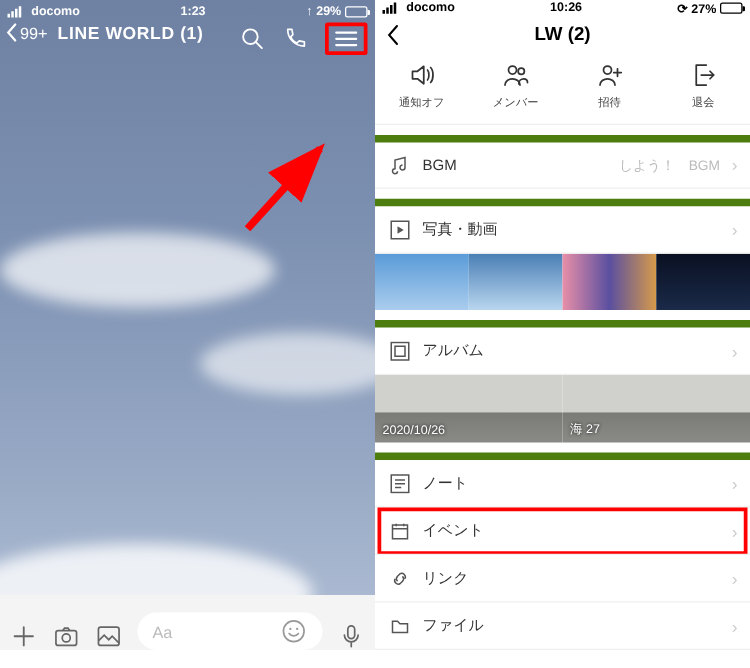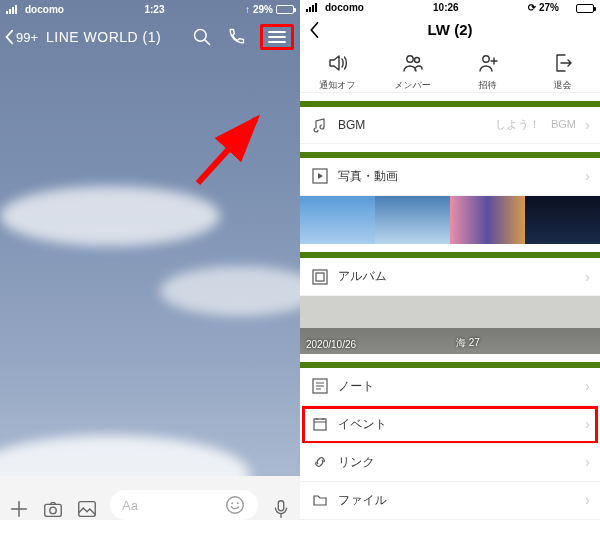--- a/index.html
+++ b/index.html
@@ -11,42 +11,42 @@
   .status.dark { color:#fff; }
   .status.light { color:#000; }
   .sig { display:flex; align-items:flex-end; gap:1px; margin-right:4px; }
   .sig span { width:2px; background:currentColor; }
   .sig span:nth-child(1){height:3px} .sig span:nth-child(2){height:5px}
   .sig span:nth-child(3){height:7px} .sig span:nth-child(4){height:9px}
   .bat { display:inline-flex; align-items:center; gap:2px; }
   .bat-body { width:18px; height:9px; border:1px solid currentColor; border-radius:2px; position:relative; }
   .bat-body::after { content:""; position:absolute; right:-3px; top:2px; width:2px; height:4px; background:currentColor; border-radius:0 1px 1px 0; }
   .bat-fill { height:100%; background:currentColor; }
-  .chat-hdr { height:38px; display:flex; align-items:center; padding:0 6px 0 4px; color:#fff; }
+  .chat-hdr { height:38px; display:flex; align-items:flex-start; padding:0 6px 0 4px; color:#fff; }
   .chat-hdr .back { display:flex; align-items:center; font-size:13px; }
-  .chat-hdr .title { font-weight:400; font-size:14px; margin-left:8px; letter-spacing:.5px; }
+  .chat-hdr .title { font-weight:700; font-size:14px; margin-left:8px; letter-spacing:.5px; }
   .spacer { flex:1; }
   .hdr-icons { display:flex; align-items:center; gap:14px; }
   .icon18 { width:20px; height:20px; }
   .menu-box { border:3px solid #ff0000; padding:3px 5px; border-radius:2px; }
   .sky { flex:1; position:relative; }
   .cloud { position:absolute; background:#fff; border-radius:50%; filter:blur(6px); opacity:.85; }
   .c1{left:0;top:130px;width:220px;height:60px;opacity:.7}
   .c2{right:-20px;top:210px;width:160px;height:50px;opacity:.6}
   .c3{left:-30px;bottom:5px;width:280px;height:80px;opacity:.8}
   .arrow { position:absolute; left:190px; top:55px; width:80px; height:80px; }
   .input-bar { position:absolute; left:0; right:0; bottom:0; height:44px; background:#f4f4f4; display:flex; align-items:flex-end; padding:0 8px; gap:12px; }
   .plus, .cam, .pic, .smile, .mic { width:22px; height:22px; color:#666; }
   .txtfield { flex:1; height:30px; border-radius:15px; background:#fff; display:flex; align-items:center; padding:0 12px; font-size:13px; color:#bbb; justify-content:space-between; }
   
   #right { background:#fff; display:flex; flex-direction:column; position:relative; }
   .r-hdr { height:38px; display:flex; align-items:center; justify-content:center; position:relative; }
   .r-hdr .back { position:absolute; left:8px; }
   .r-hdr .title { font-size:15px; font-weight:600; }
-  .actions { display:flex; justify-content:space-around; padding:6px 0 0; border-bottom:1px solid #eee; }
+  .actions { display:flex; justify-content:space-around; padding:6px 0 10px; border-bottom:1px solid #eee; }
   .act { display:flex; flex-direction:column; align-items:center; gap:4px; font-size:9px; color:#444; width:60px; }
   .act svg { width:24px; height:24px; }
   .row { display:flex; align-items:center; padding:10px 12px; font-size:12px; color:#333; border-bottom:1px solid #f0f0f0; position:relative; }
   .row.first-of-group { margin-top:8px; border-top:6px solid #4d7c0f; }
   .row .ricon { width:16px; height:16px; margin-right:10px; flex-shrink:0; }
   .row .chev { position:absolute; right:10px; color:#ccc; font-size:14px; }
   .row .rt { position:absolute; right:24px; color:#bbb; font-size:11px; }
   .thumbs { display:flex; height:60px; }
   .thumbs div { flex:1; }
   .th1{background:linear-gradient(180deg,#5a9bd8,#aacdee);}
@@ -157,21 +157,21 @@
     <div style="display:flex;align-items:center;gap:4px;">
       <span class="sig">
           <span></span>
           <span></span>
           <span></span>
           <span></span>
         </span>
       <span>docomo</span>
     </div>
     <span>10:26</span>
-    <span style="display:flex;align-items:flex-end;gap:17px;">
+    <span style="display:flex;align-items:center;gap:3px;">
       <span>⟳ <span>27%</span></span>
       <span class="bat">
           <span class="bat-body"><span class="bat-fill" style="width:27%"></span></span>
         </span>
     </span>
   </div>
 
   <div class="r-hdr">
     <span class="back">
       <svg viewBox="0 0 12 20" width="12" height="18">

